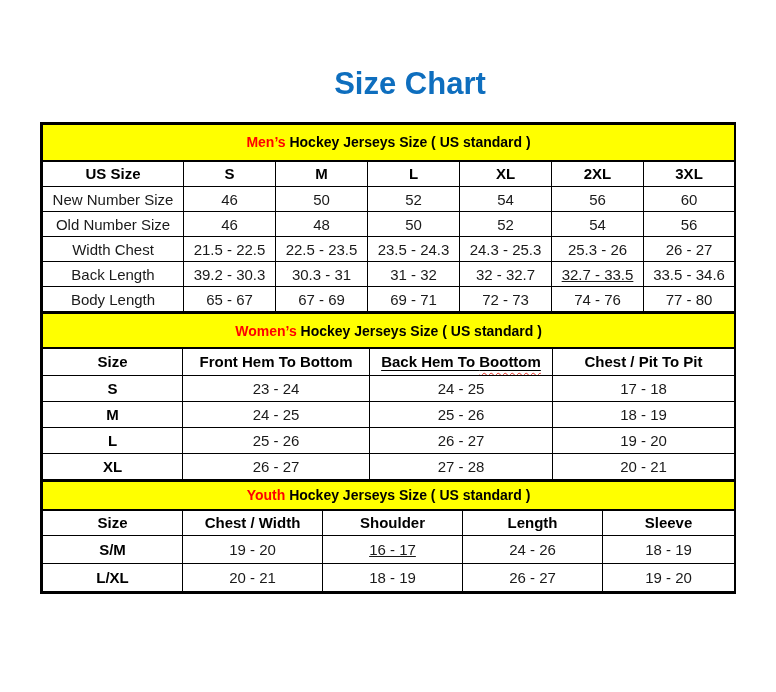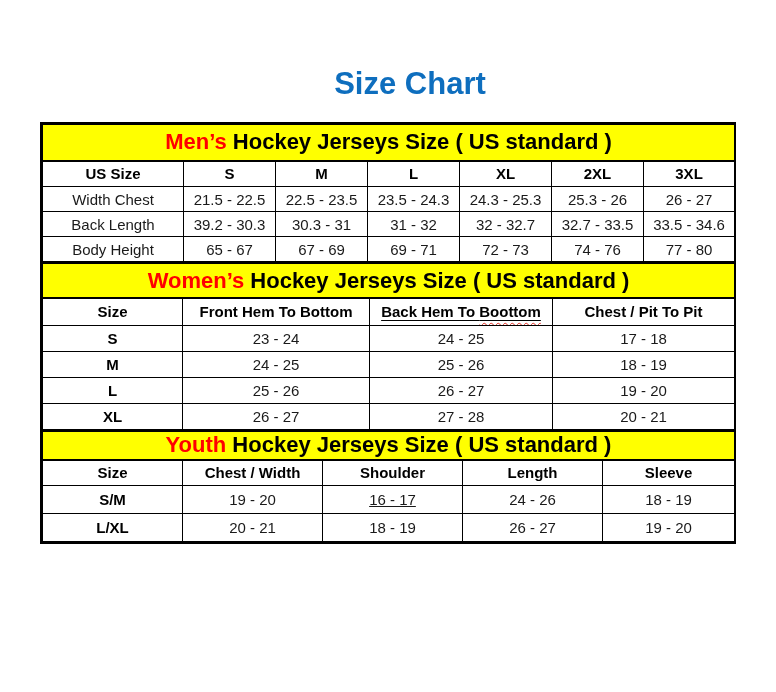--- a/index.html
+++ b/index.html
@@ -37,21 +37,21 @@
     vertical-align: middle;
     font-size: 15px;
     color: #1a1a1a;
     padding: 0 2px;
     overflow: hidden;
     white-space: nowrap;
   }
   tr.banner td {
     background: #ffff00;
     font-weight: bold;
-    font-size: 22px;
+    font-size: 14px;
     color: #000;
     border-bottom: 2px solid #000;
   }
   table.sec + table.sec tr.banner td { border-top: 2px solid #000; }
   tr.banner .hl { color: #ff0000; }
   th { font-weight: bold; color: #000; }
   td.b { font-weight: bold; color: #000; }
   .u {
     text-decoration: underline;
     text-underline-offset: 3px;
@@ -83,39 +83,57 @@
         <tr>
           <th style="height: 26px; text-align: center;">US Size</th>
           <th style="height: 26px;">S</th>
           <th style="height: 26px;">M</th>
           <th style="height: 26px;">L</th>
           <th style="height: 26px;">XL</th>
           <th style="height: 26px;">2XL</th>
           <th style="height: 26px; margin-top: 24px;">3XL</th>
         </tr>
         <tr>
+          <td style="height: 25px;">New Number Size</td>
+          <td style="height: 25px;">46</td>
+          <td style="height: 25px;">50</td>
+          <td style="height: 25px;">52</td>
+          <td style="height: 25px;">54</td>
+          <td style="height: 25px;">56</td>
+          <td style="height: 25px;">60</td>
+        </tr>
+        <tr>
+          <td style="height: 25px;">Old Number Size</td>
+          <td style="height: 25px;">46</td>
+          <td style="height: 25px;">48</td>
+          <td style="height: 25px;">50</td>
+          <td style="height: 25px;">52</td>
+          <td style="height: 25px;">54</td>
+          <td style="height: 25px;">56</td>
+        </tr>
+        <tr>
           <td style="height: 25px;">Width Chest</td>
           <td style="height: 25px;">21.5 - 22.5</td>
           <td style="height: 25px;">22.5 - 23.5</td>
           <td style="height: 25px;">23.5 - 24.3</td>
           <td style="height: 25px;">24.3 - 25.3</td>
           <td style="height: 23px;">25.3 - 26</td>
           <td style="height: 25px;">26 - 27</td>
         </tr>
         <tr>
           <td style="height: 25px;">Back Length</td>
           <td style="height: 25px;">39.2 - 30.3</td>
           <td style="height: 25px;">30.3 - 31</td>
           <td style="height: 25px;">31 - 32</td>
           <td style="height: 25px;">32 - 32.7</td>
-          <td style="height: 25px;">32.7 - 33.5</td>
+          <td style="height: 25px; text-decoration: underline;">32.7 - 33.5</td>
           <td style="height: 25px;">33.5 - 34.6</td>
         </tr>
         <tr>
-          <td style="height: 25px;">Body Height</td>
+          <td style="height: 25px;">Body Length</td>
           <td style="height: 25px;">65 - 67</td>
           <td style="height: 25px;">67 - 69</td>
           <td style="height: 25px;">69 - 71</td>
           <td style="height: 25px;">72 - 73</td>
           <td style="height: 25px;">74 - 76</td>
           <td style="height: 25px;">77 - 80</td>
         </tr>
       </tbody>
     </table>
     <table class="sec sec-women">

